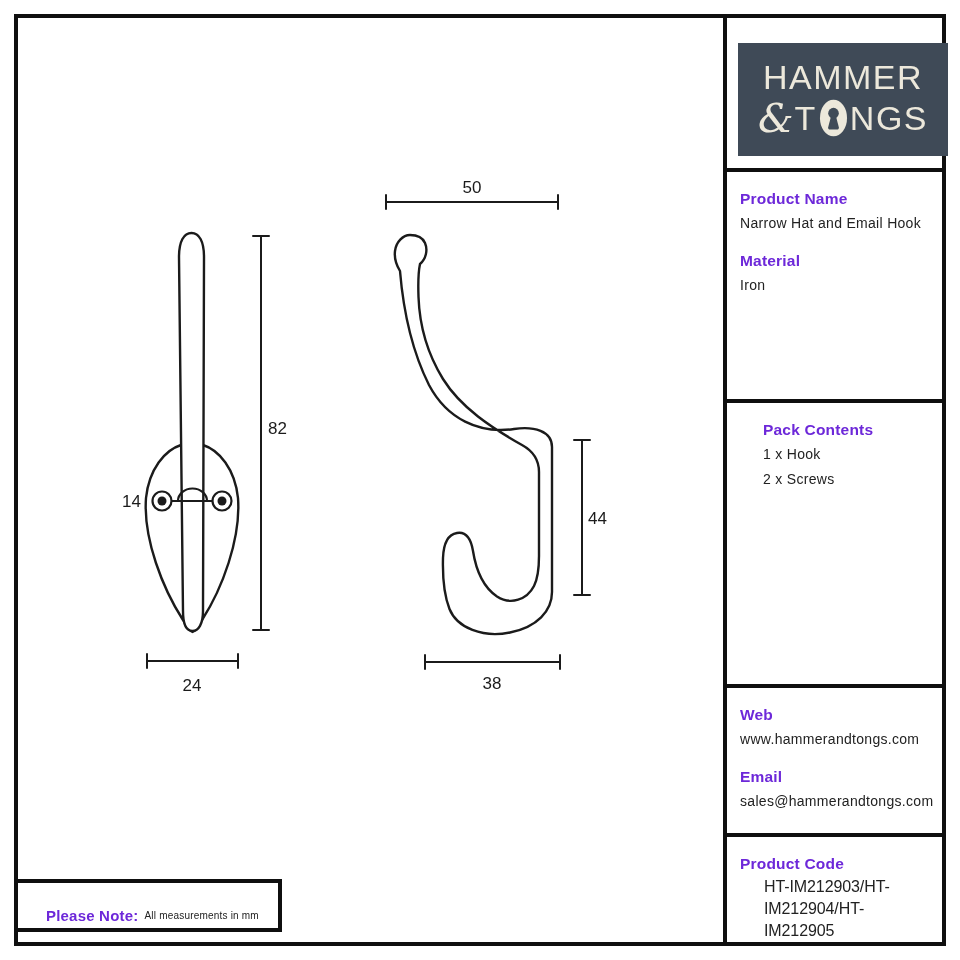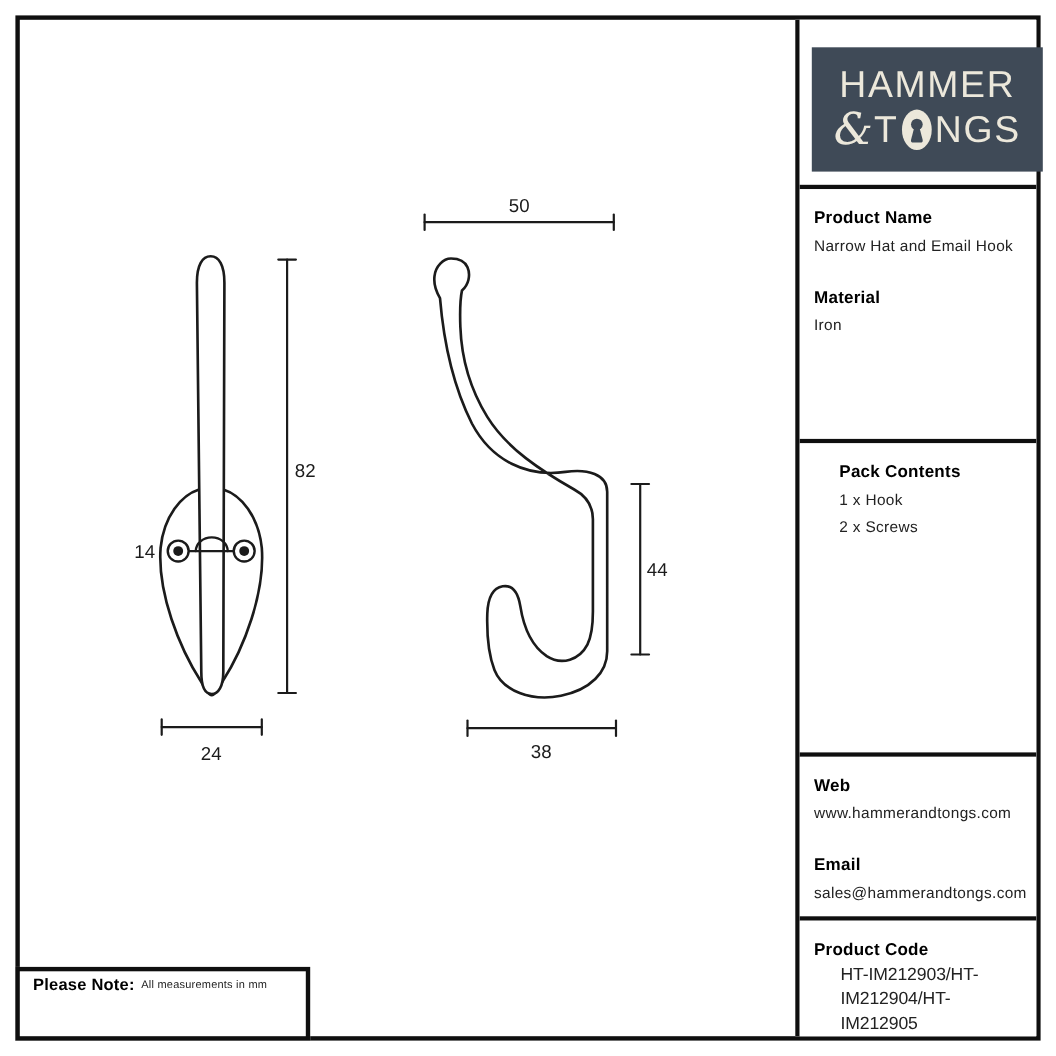--- a/index.html
+++ b/index.html
@@ -16,40 +16,40 @@
     position:absolute;top:0;right:0;width:219px;height:100%;
     border-left:4px solid #0f0f0f;box-sizing:border-box;background:#ffffff;
     display:flex;flex-direction:column;
   }
   .panel{box-sizing:border-box;border-bottom:4px solid #0f0f0f;background:#fff;padding:14px 8px 0 13px;}
   .panel.logo-panel{height:161px;padding:0;}
   .panel.product-panel{height:240px;}
   .panel.pack-panel{height:297px;padding-left:36px;}
   .panel.contact-panel{height:155px;}
   .panel.code-panel{flex:1;border-bottom:none;}
-  .h{font-weight:700;font-size:15.5px;line-height:25px;letter-spacing:.2px;color:#000000;}
+  .h{font-weight:700;font-size:15.5px;line-height:25px;letter-spacing:.2px;color:#6d28d9;}
   .v{font-weight:400;font-size:14px;line-height:25px;color:#222;letter-spacing:.3px;}
-  .gap{margin-top:22px;}
+  .gap{margin-top:12px;}
   .code-value{font-size:16px;letter-spacing:-0.1px;line-height:22px;margin-left:24px;}
   
   .logo-box{
     margin:25px 0 0 11px;width:210px;height:113px;background:#3f4a57;
     display:flex;flex-direction:column;align-items:center;justify-content:center;
     color:#ece8db;
   }
   .logo-line1{font-size:34px;line-height:36px;letter-spacing:1.5px;font-weight:400;}
   .logo-line2{display:flex;align-items:center;height:44px;margin-top:1px;}
   .logo-amp{font-family:"DejaVu Serif",serif;font-style:italic;font-size:40px;line-height:40px;margin-right:1px;}
   .logo-t,.logo-ngs{font-size:34px;line-height:36px;letter-spacing:1.5px;font-weight:400;}
   .keyhole{display:inline-flex;margin:0 2px;}
   
   .notebox{
-    position:absolute;left:14px;top:879px;width:268px;height:67px;
+    position:absolute;left:14px;top:879px;width:268px;height:53px;
     border:4px solid #0f0f0f;box-sizing:border-box;background:#fff;z-index:3;
-    display:flex;align-items:flex-start;padding-left:12px;
+    display:flex;align-items:flex-end;padding-left:28px;
   }
   .notebox .h{font-size:15px;margin-right:6px;white-space:nowrap;}
   .notebox .v{font-size:10px;white-space:nowrap;letter-spacing:.2px;}
 </style>
 </head>
 <body>
 
 <svg class="drawing-svg" width="960" height="960" viewBox="0 0 960 960">
   <g stroke="#1b1b1b" fill="none" stroke-linejoin="round" stroke-linecap="round">
 

